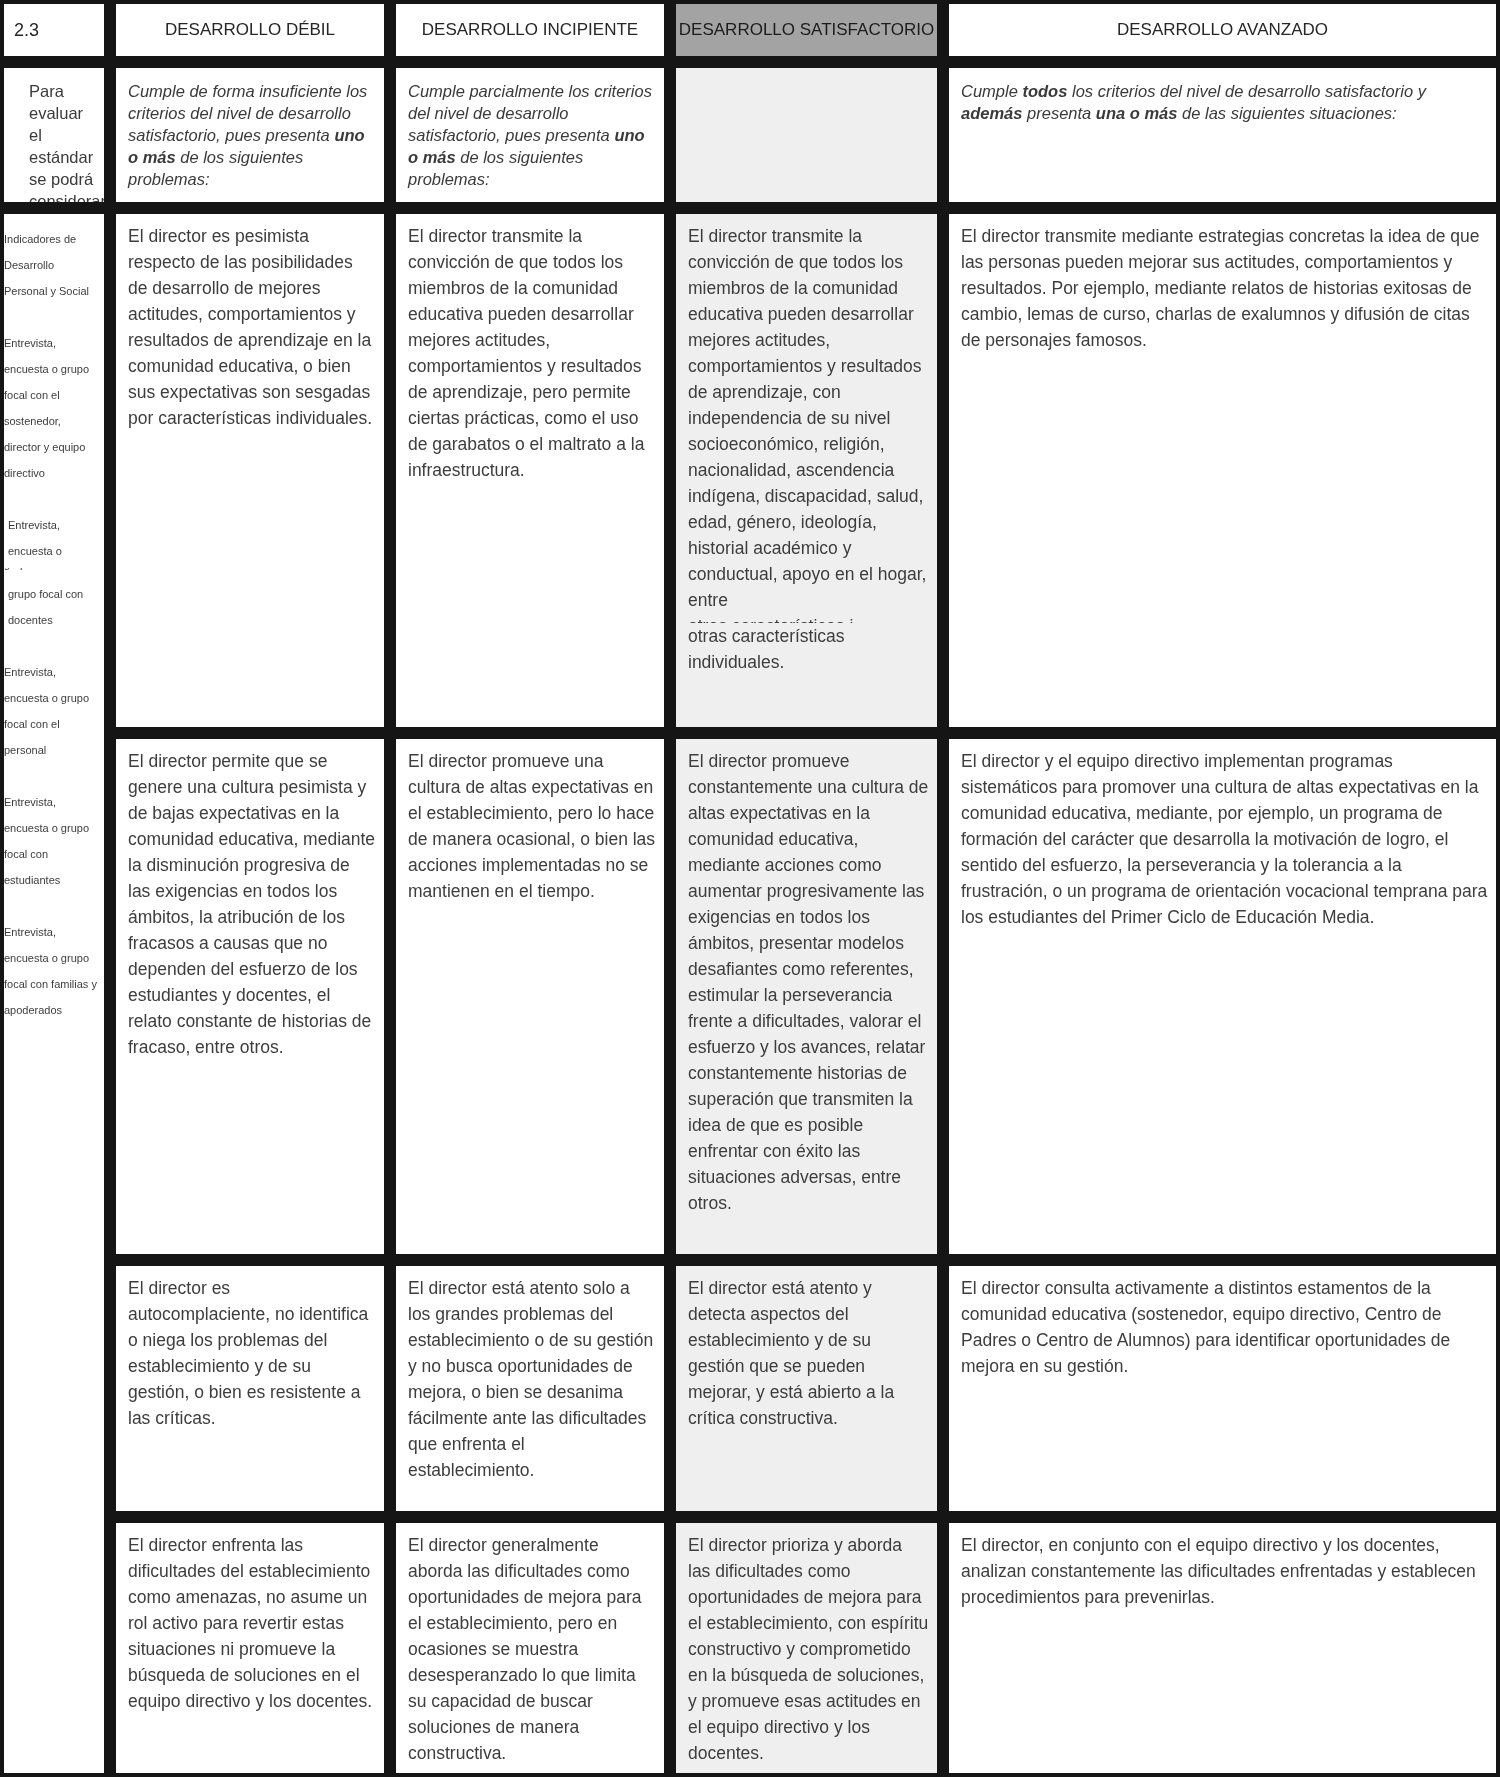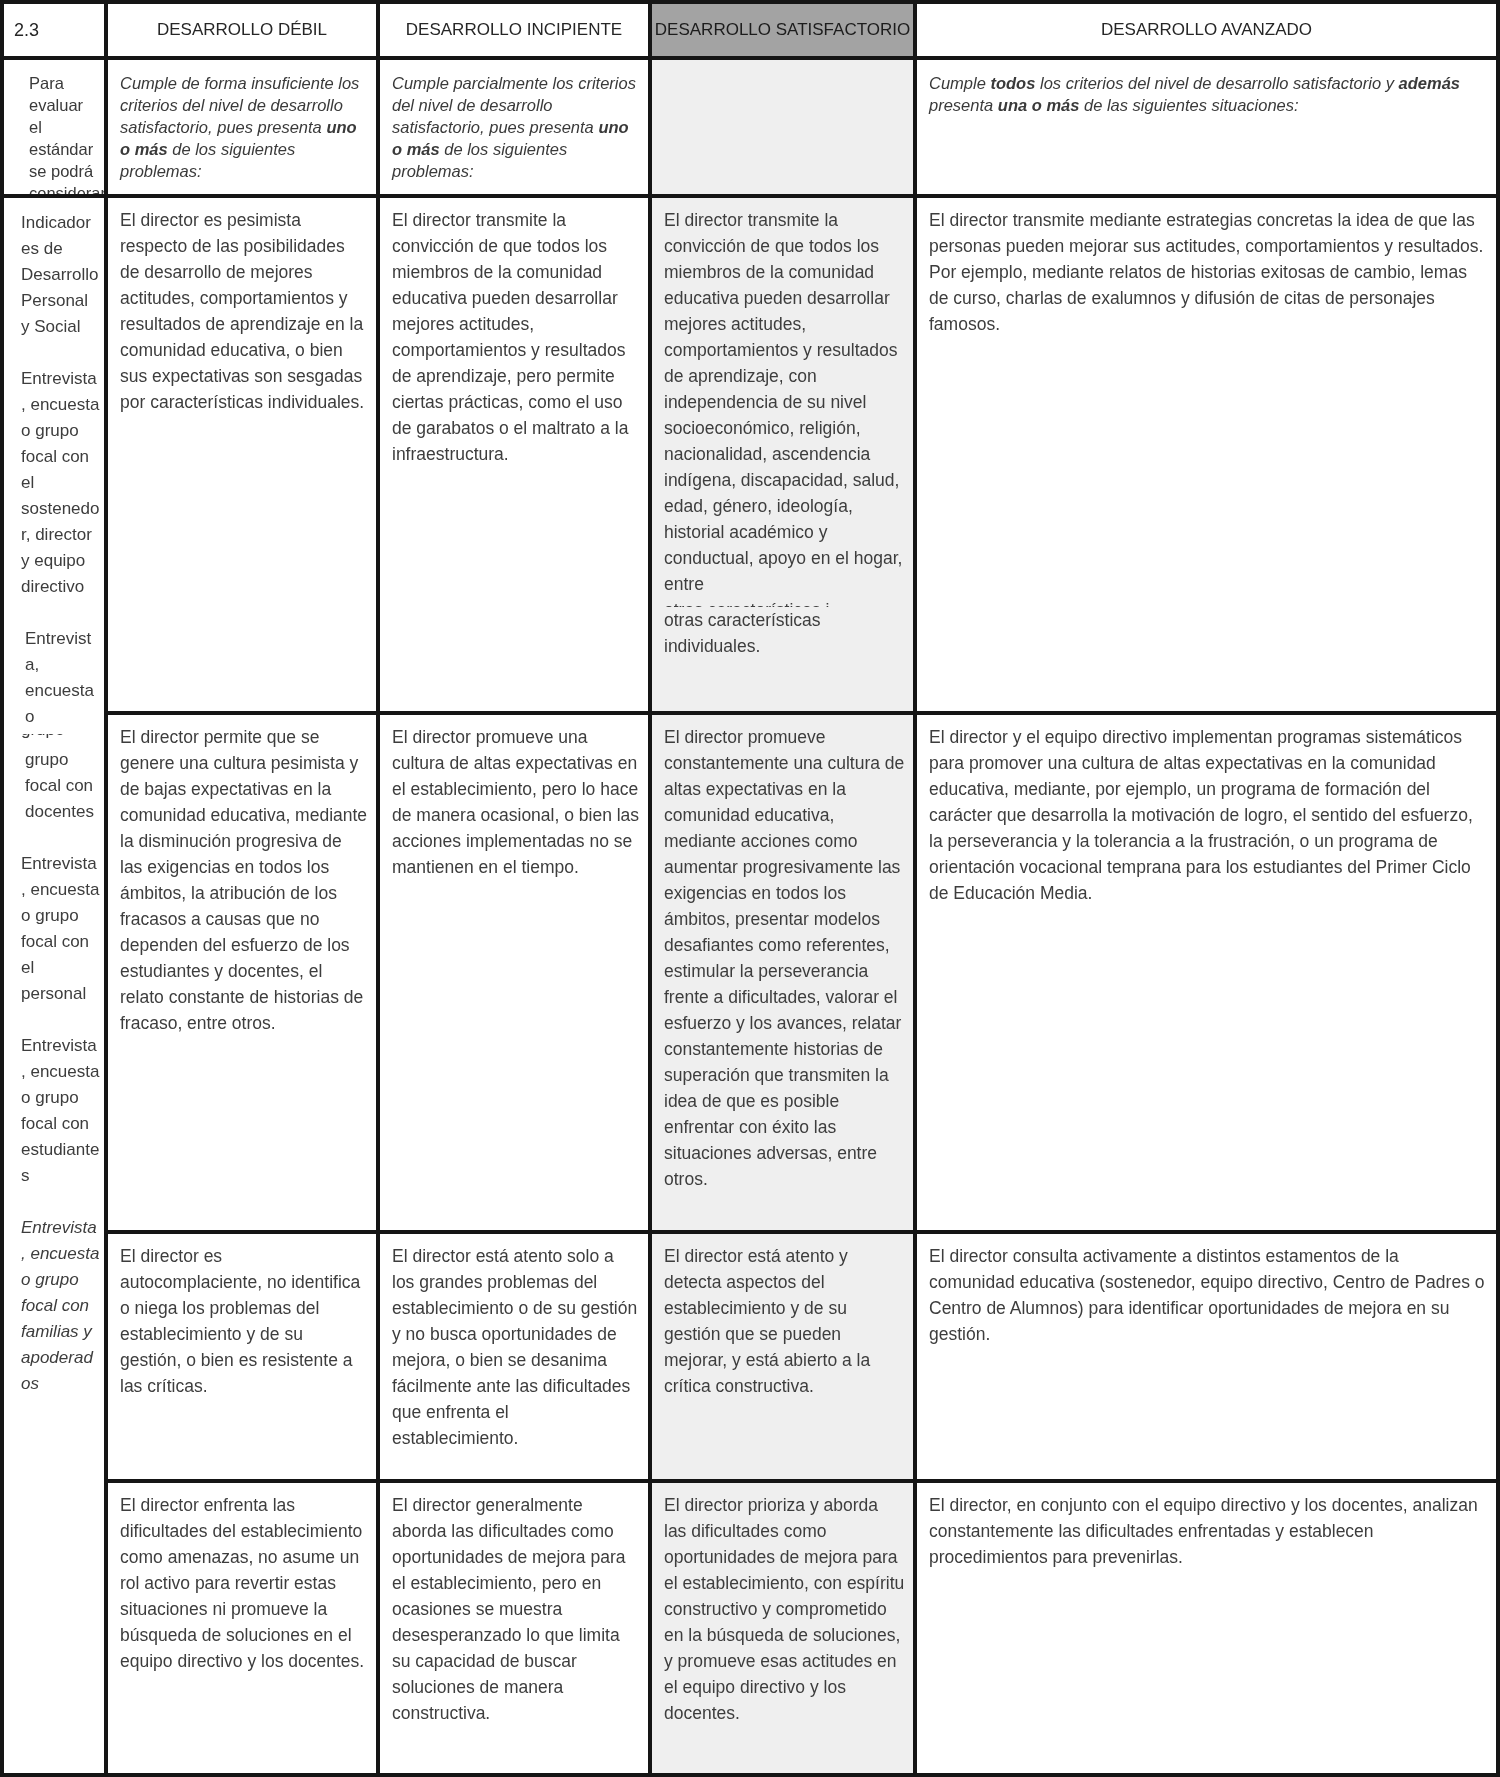--- a/index.html
+++ b/index.html
@@ -2,45 +2,45 @@
 <html><head>
 <meta charset="utf-8">
 <style>
   html,body{margin:0;padding:0;background:#ffffff;}
   body{font-family:"Liberation Sans","DejaVu Sans",sans-serif;color:#3d3d3d;}
   .rubric{
     width:1500px;height:1777px;box-sizing:border-box;
     display:grid;
     grid-template-columns:100px 268px 268px 261px 1fr;
     grid-template-rows:52px 134px 513px 515px 245px 1fr;
-    gap:4px;padding:4px;background:#151515;
+    gap:12px;padding:4px;background:#151515;
   }
   .cell{background:#ffffff;box-sizing:border-box;overflow:hidden;}
   .satis{background:#efefef;}
   .hdr{
     display:flex;align-items:center;justify-content:center;
     font-size:17px;color:#262626;white-space:nowrap;
   }
   .hdr-satis{background:#a3a3a3;color:#1c1c1c;}
   .code-cell{
     display:flex;align-items:center;justify-content:flex-start;
     padding-left:10px;font-size:18px;color:#262626;background:#ffffff;
   }
   .crit{
     font-style:italic;font-size:16.5px;line-height:22px;
     padding:12px 10px 6px 12px;color:#3a3a3a;
   }
   .crit b{font-weight:700;}
   .leftcol{
-    font-size:17px;line-height:26px;
-    padding:12px 4px 8px 17px;
+    font-size:11px;line-height:26px;
+    padding:12px 4px 8px 0;
     overflow-wrap:anywhere;word-break:break-word;
   }
   .leftcol .item{margin:0 0 26px 0;}
-  .leftcol .item:last-child{margin-bottom:12px;font-style:italic;}
+  .leftcol .item:last-child{margin-bottom:12px;}
   .leftcol .part{margin:4px;}
   .body-cell{
     font-size:17.5px;line-height:26px;
     padding:9px 8px 6px 12px;color:#3d3d3d;
   }
   .wide{padding-right:8px;}
   .clip-top{height:10px;overflow:hidden;}
   .clip-top>span{display:block;line-height:26px;}
   .clip-bottom{height:9px;overflow:hidden;}
   .clip-bottom>span{display:block;margin-top:-17px;line-height:26px;}

